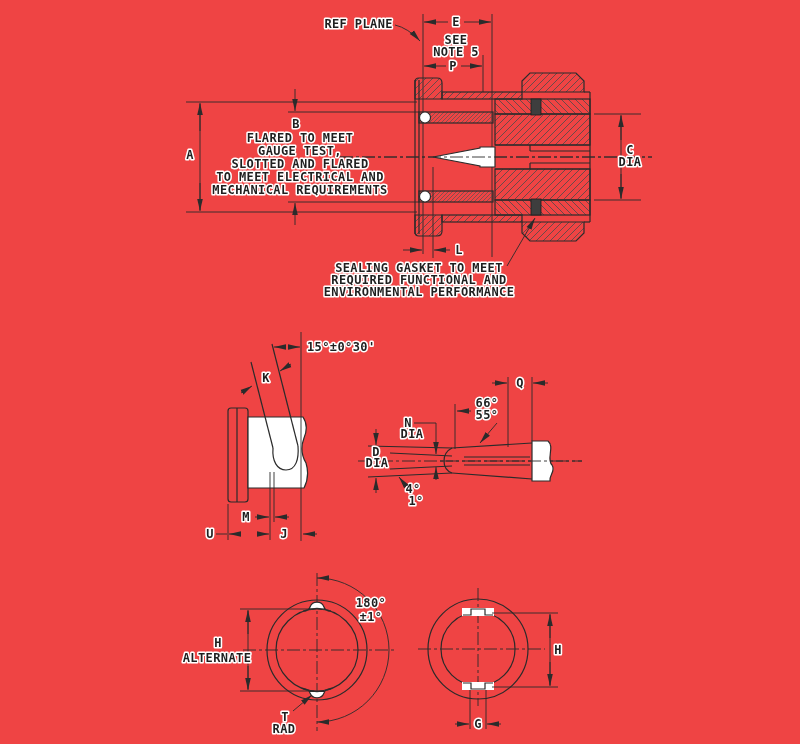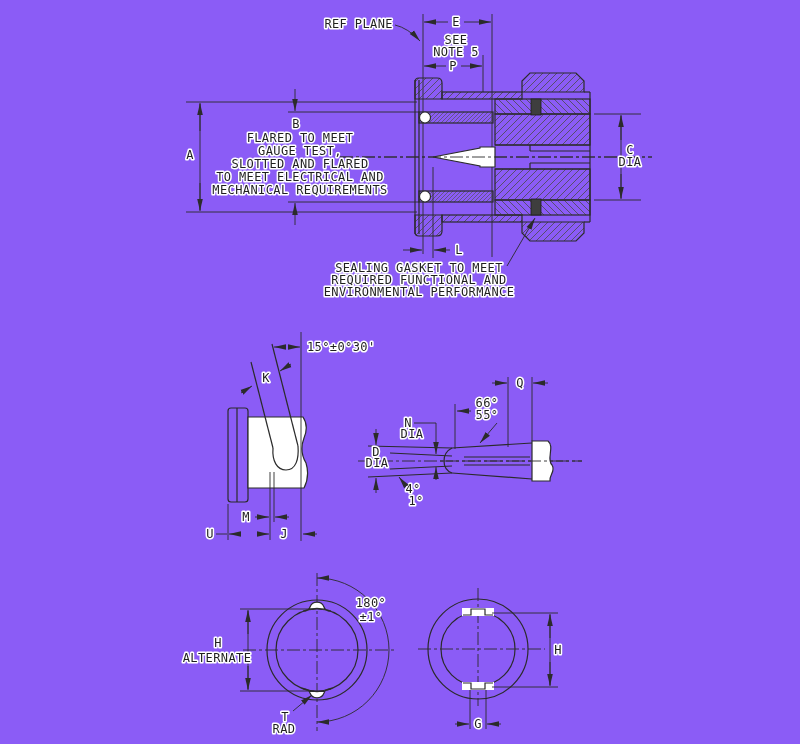--- a/index.html
+++ b/index.html
@@ -1,16 +1,16 @@
 <!DOCTYPE html>
 <html><head>
 <meta charset="utf-8">
 <style>
   html,body{margin:0;padding:0;background:#ffffff;}
-  .page{position:relative;width:800px;height:744px;background:#8b5cf6;overflow:hidden;}
+  .page{position:relative;width:800px;height:744px;background:#ef4444;overflow:hidden;font-weight:bold;}
   svg{display:block;}
   text{
     font-family:"DejaVu Sans Mono","Liberation Mono",monospace;
     font-size:12px;
     fill:#1f1f1f;
     letter-spacing:0.4px;
     paint-order:stroke fill;
     stroke:#ffffff;
     stroke-width:3px;
     stroke-linejoin:round;

